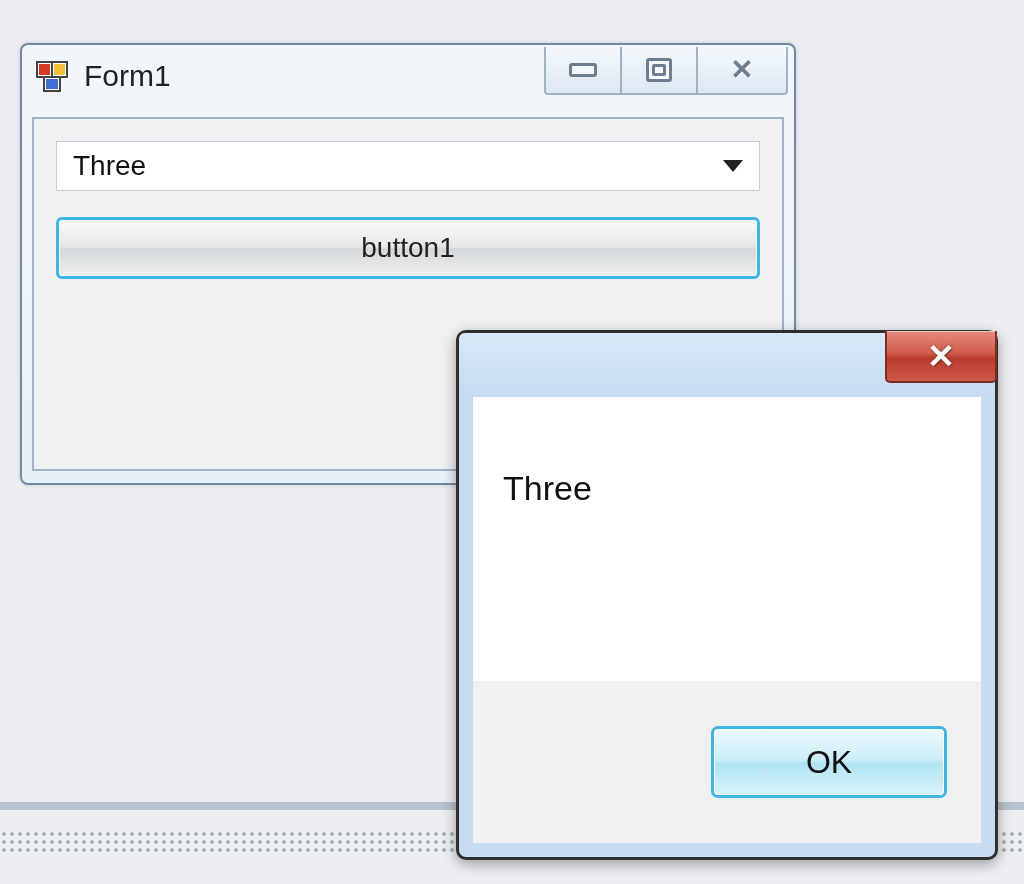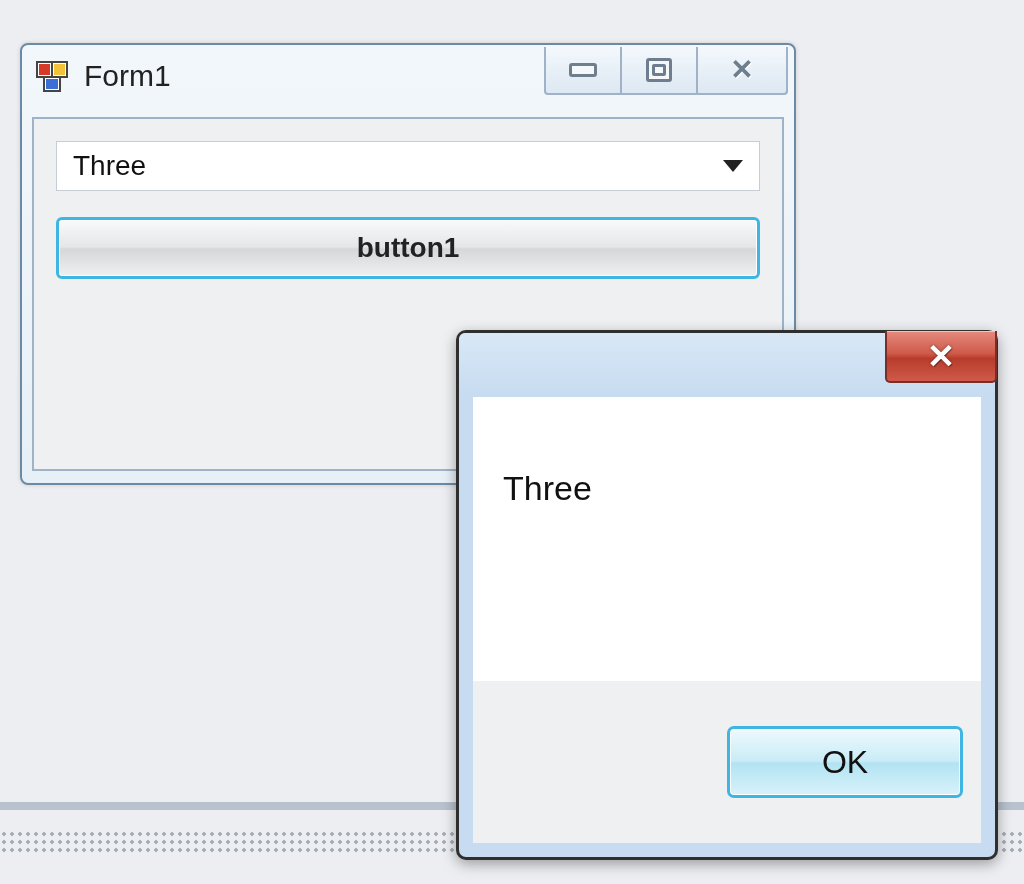--- a/index.html
+++ b/index.html
@@ -167,21 +167,20 @@
     height: 56px;
     border: 3px solid #3fb5e4;
     border-radius: 6px;
     background: linear-gradient(#f9fafa, #e4e6e8 48%, #d5d8da 52%, #eeeff0);
     color: #222;
     font-size: 28px;
     display: flex;
     align-items: center;
     justify-content: center;
     box-shadow: inset 0 0 0 1px #fff;
-    font-weight: bold;
   }
 
   
   .msgbox {
     position: absolute;
     left: 456px;
     top: 330px;
     width: 542px;
     height: 530px;
     border: 3px solid #2f2f2f;
@@ -242,21 +241,21 @@
   .msgbox-footer {
     position: absolute;
     left: 14px;
     right: 14px;
     top: 348px;
     bottom: 14px;
     background: #eef0f2;
     display: flex;
     align-items: center;
     justify-content: flex-end;
-    padding-right: 18px;
+    padding-right: 34px;
     box-sizing: border-box;
   }
 
   .ok-btn {
     width: 230px;
     height: 66px;
     border: 3px solid #3fb5e4;
     border-radius: 7px;
     background: linear-gradient(#eef9fd, #c9ecf7 48%, #b2e3f3 52%, #d9f2fa);
     color: #111;

